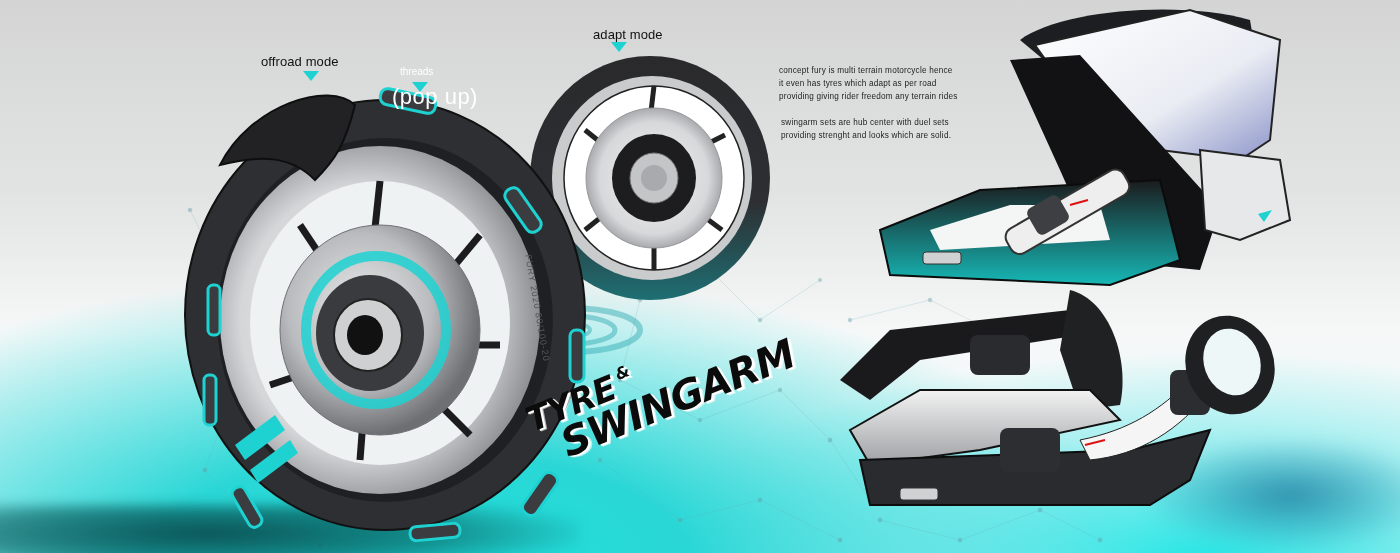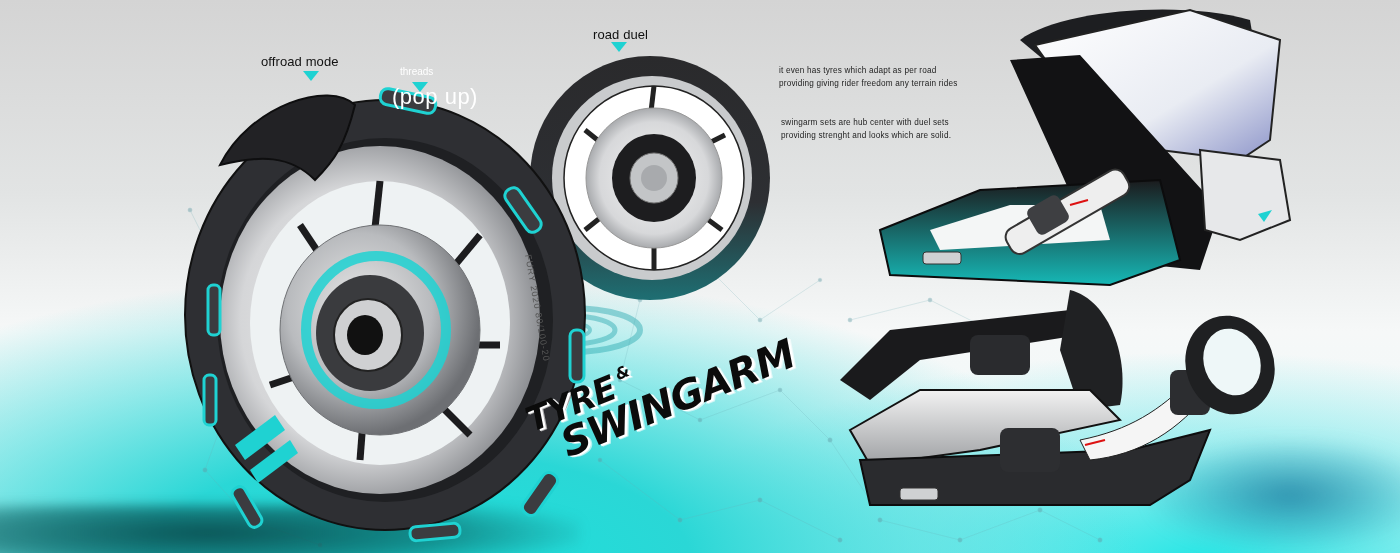--- a/index.html
+++ b/index.html
@@ -259,24 +259,25 @@
     <ellipse cx="402" cy="72" rx="28" ry="34" fill="#eef7f8" transform="rotate(-20 402 72)"></ellipse>
     <line x1="255" y1="155" x2="275" y2="150" stroke="#d11" stroke-width="2"></line>
     <rect x="70" y="198" width="38" height="12" rx="3" fill="#cfd1d3" stroke="#333"></rect>
   </svg>
 
   <div class="label offroad">offroad mode</div>
   <div class="tri t1"></div>
   <div class="popup">(pop up)</div>
   <div class="threads">threads</div>
   <div class="tri t2"></div>
-  <div class="label road">road duel</div>
+  <div class="label road">adapt mode</div>
   <div class="tri t3"></div>
 
   <div class="desc d1">
+    <div>concept fury is multi terrain motorcycle hence</div>
     <div>it even has tyres which adapt as per road</div>
     <div>providing giving rider freedom any terrain rides</div>
   </div>
   <div class="desc d2">
     <div>swingarm sets are hub center with duel sets</div>
     <div>providing strenght and looks which are solid.</div>
   </div>
 
   <div class="title">
     <span class="l1">TYRE</span><span class="amp">&amp;</span>

